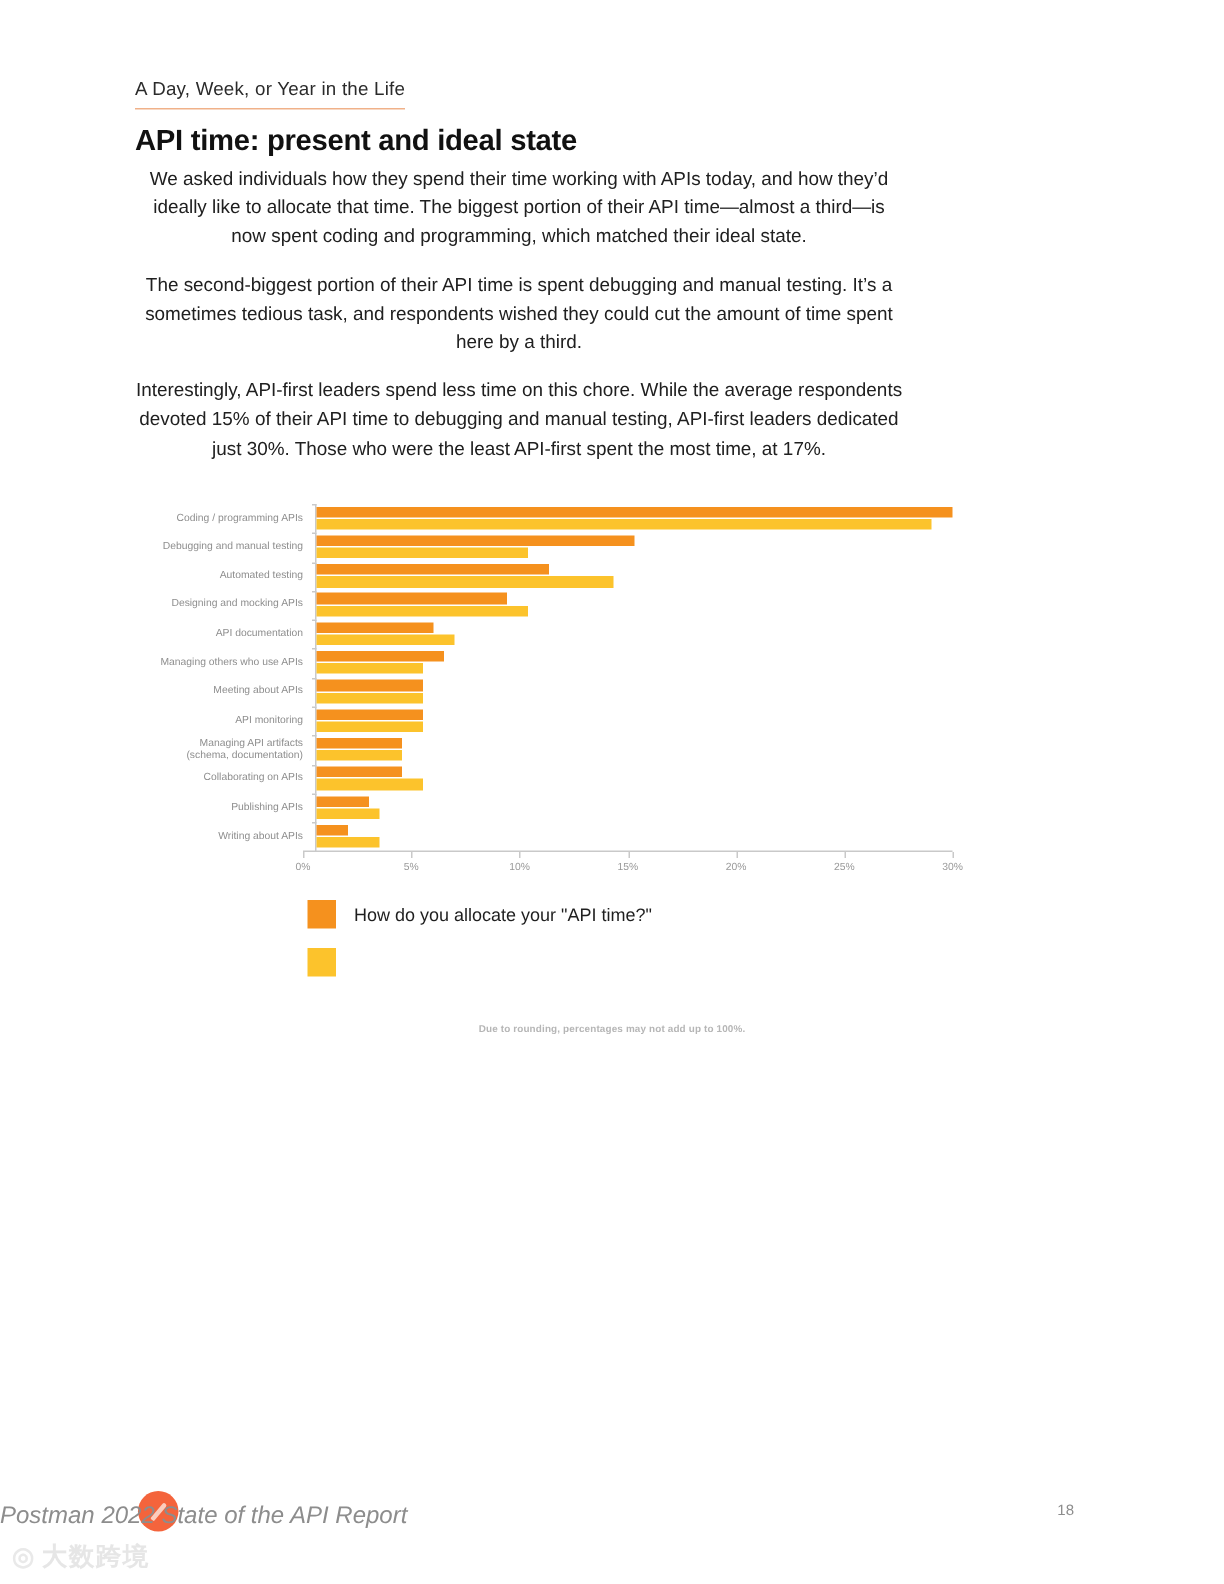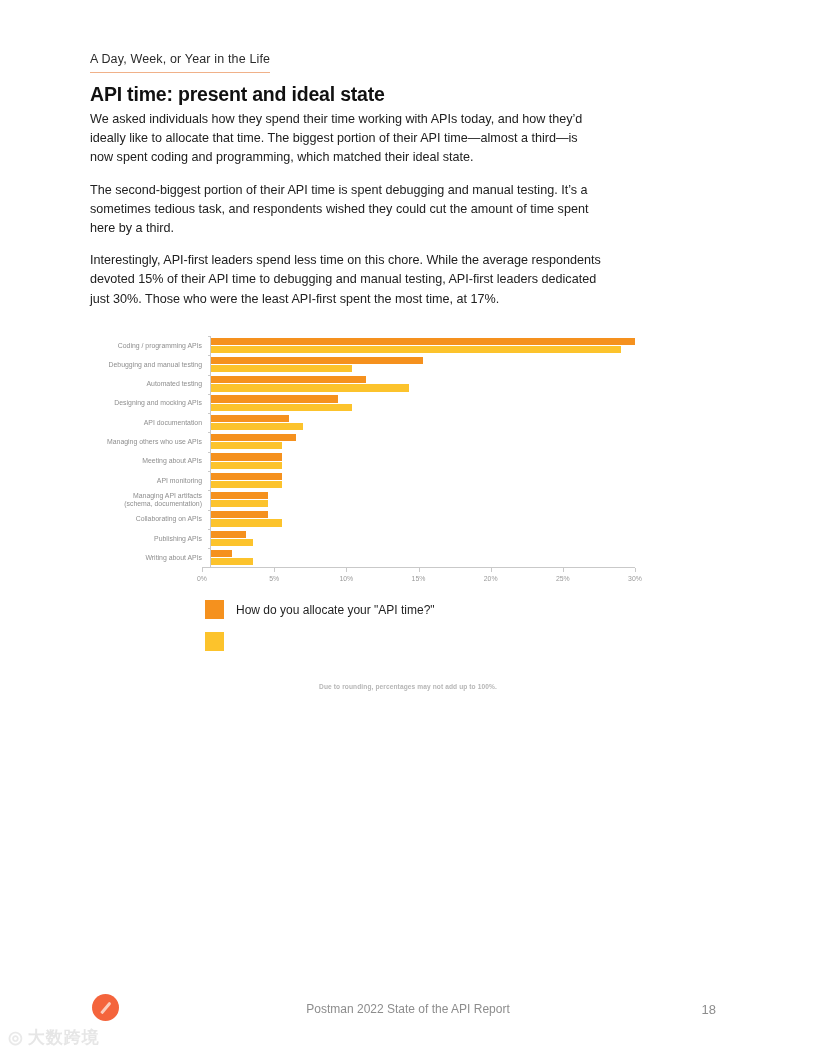--- a/index.html
+++ b/index.html
@@ -46,20 +46,21 @@
     margin: 0;
   }
 
   .body-copy {
     position: absolute;
     left: 90px;
     width: 512px;
     font-size: 12.6px;
     line-height: 19.2px;
     color: #202020;
+    text-align: center;
   }
   .body-copy p { margin: 0 0 13px 0; }
 
   
   .chart {
     position: absolute;
     left: 90px;
     top: 330px;
     width: 545px;
     height: 255px;
@@ -184,29 +185,30 @@
     height: 14px;
     background: #fbcdbd;
     border-radius: 2px 2px 1px 1px;
     transform: translate(-50%, -50%) rotate(40deg);
   }
   .footer-title {
     position: absolute;
     left: 0;
     right: 0;
     top: 1002px;
-    text-align: center;
-    font-size: 12px;
+    text-align: left;
+    font-size: 16px;
     color: #8d8d8d;
+    font-style: italic;
   }
   .page-number {
     position: absolute;
     right: 100px;
     top: 1002px;
-    font-size: 13px;
+    font-size: 10px;
     color: #8d8d8d;
   }
 
   
   .watermark {
     position: absolute;
     left: 8px;
     top: 1026px;
     font-size: 17px;
     font-weight: bold;

